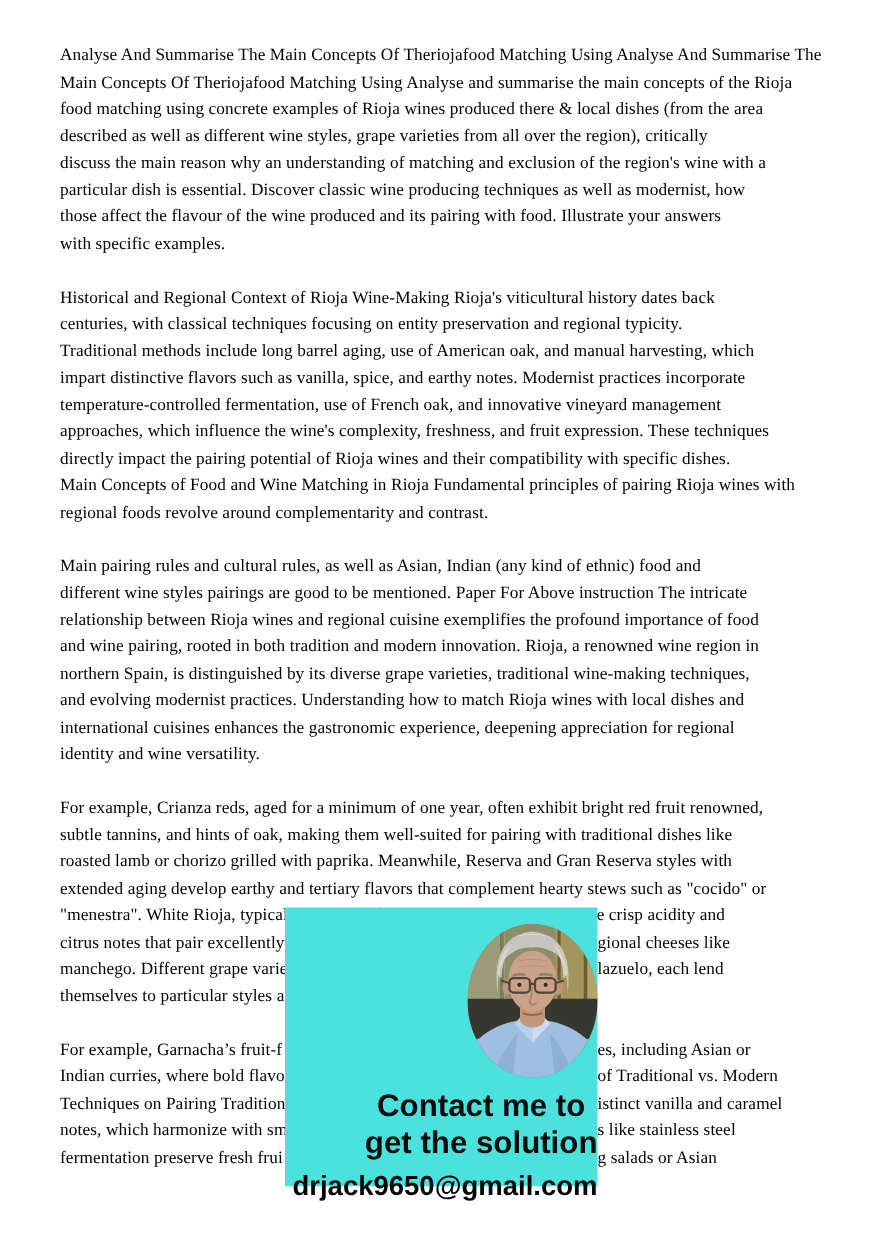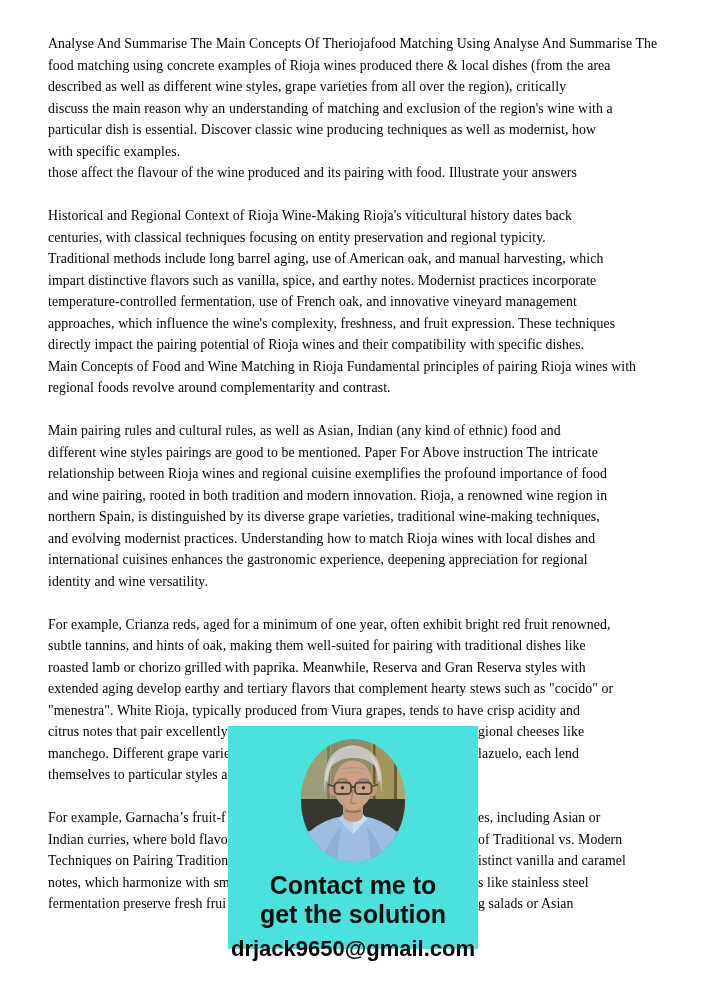--- a/index.html
+++ b/index.html
@@ -10,21 +10,21 @@
   .doc{position:absolute;left:48px;top:33px;width:620px;}
   .para{margin:0 0 21.5px 0;padding:0;}
   .line{
     position:relative;white-space:nowrap;
     font-size:13.8px;line-height:21.5px;height:21.5px;
     letter-spacing:0.1px;
   }
   .frag-right{position:absolute;left:430px;top:0;}
   .overlay{
     position:absolute;left:228px;top:726px;width:250px;height:223px;
-    display:flex;flex-direction:column;align-items:center;
+    display:flex;flex-direction:column;align-items:flex-end;
     z-index:5;box-sizing:border-box;
   }
   .portrait{margin-top:13px;flex:0 0 auto;}
   .contact-heading{
     margin-top:9px;text-align:center;
     font-family:"Liberation Sans", sans-serif;font-weight:700;
     font-size:25px;line-height:29px;color:#0d0d0d;letter-spacing:0;
   }
   .contact-email{
     margin-top:7px;text-align:center;
@@ -32,26 +32,27 @@
     font-size:22px;line-height:26px;color:#050505;
   }
 </style>
 </head>
 <body style="background: rgb(255, 255, 255);">
 
 <div class="doc">
 
 <div class="para">
       <div class="line">Analyse And Summarise The Main Concepts Of Theriojafood Matching Using Analyse And Summarise The</div>
+      <div class="line">Main Concepts Of Theriojafood Matching Using Analyse and summarise the main concepts of the Rioja</div>
       <div class="line">food matching using concrete examples of Rioja wines produced there &amp; local dishes (from the area</div>
       <div class="line">described as well as different wine styles, grape varieties from all over the region), critically</div>
       <div class="line">discuss the main reason why an understanding of matching and exclusion of the region's wine with a</div>
       <div class="line">particular dish is essential. Discover classic wine producing techniques as well as modernist, how</div>
+      <div class="line">those affect the flavour of the wine produced and its pairing with food. Illustrate your answers</div>
       <div class="line">with specific examples.</div>
-      <div class="line">those affect the flavour of the wine produced and its pairing with food. Illustrate your answers</div>
     </div>
     <div class="para">
       <div class="line">Historical and Regional Context of Rioja Wine-Making Rioja's viticultural history dates back</div>
       <div class="line">centuries, with classical techniques focusing on entity preservation and regional typicity.</div>
       <div class="line">Traditional methods include long barrel aging, use of American oak, and manual harvesting, which</div>
       <div class="line">impart distinctive flavors such as vanilla, spice, and earthy notes. Modernist practices incorporate</div>
       <div class="line">temperature-controlled fermentation, use of French oak, and innovative vineyard management</div>
       <div class="line">approaches, which influence the wine's complexity, freshness, and fruit expression. These techniques</div>
       <div class="line">directly impact the pairing potential of Rioja wines and their compatibility with specific dishes.</div>
       <div class="line">Main Concepts of Food and Wine Matching in Rioja Fundamental principles of pairing Rioja wines with</div>

